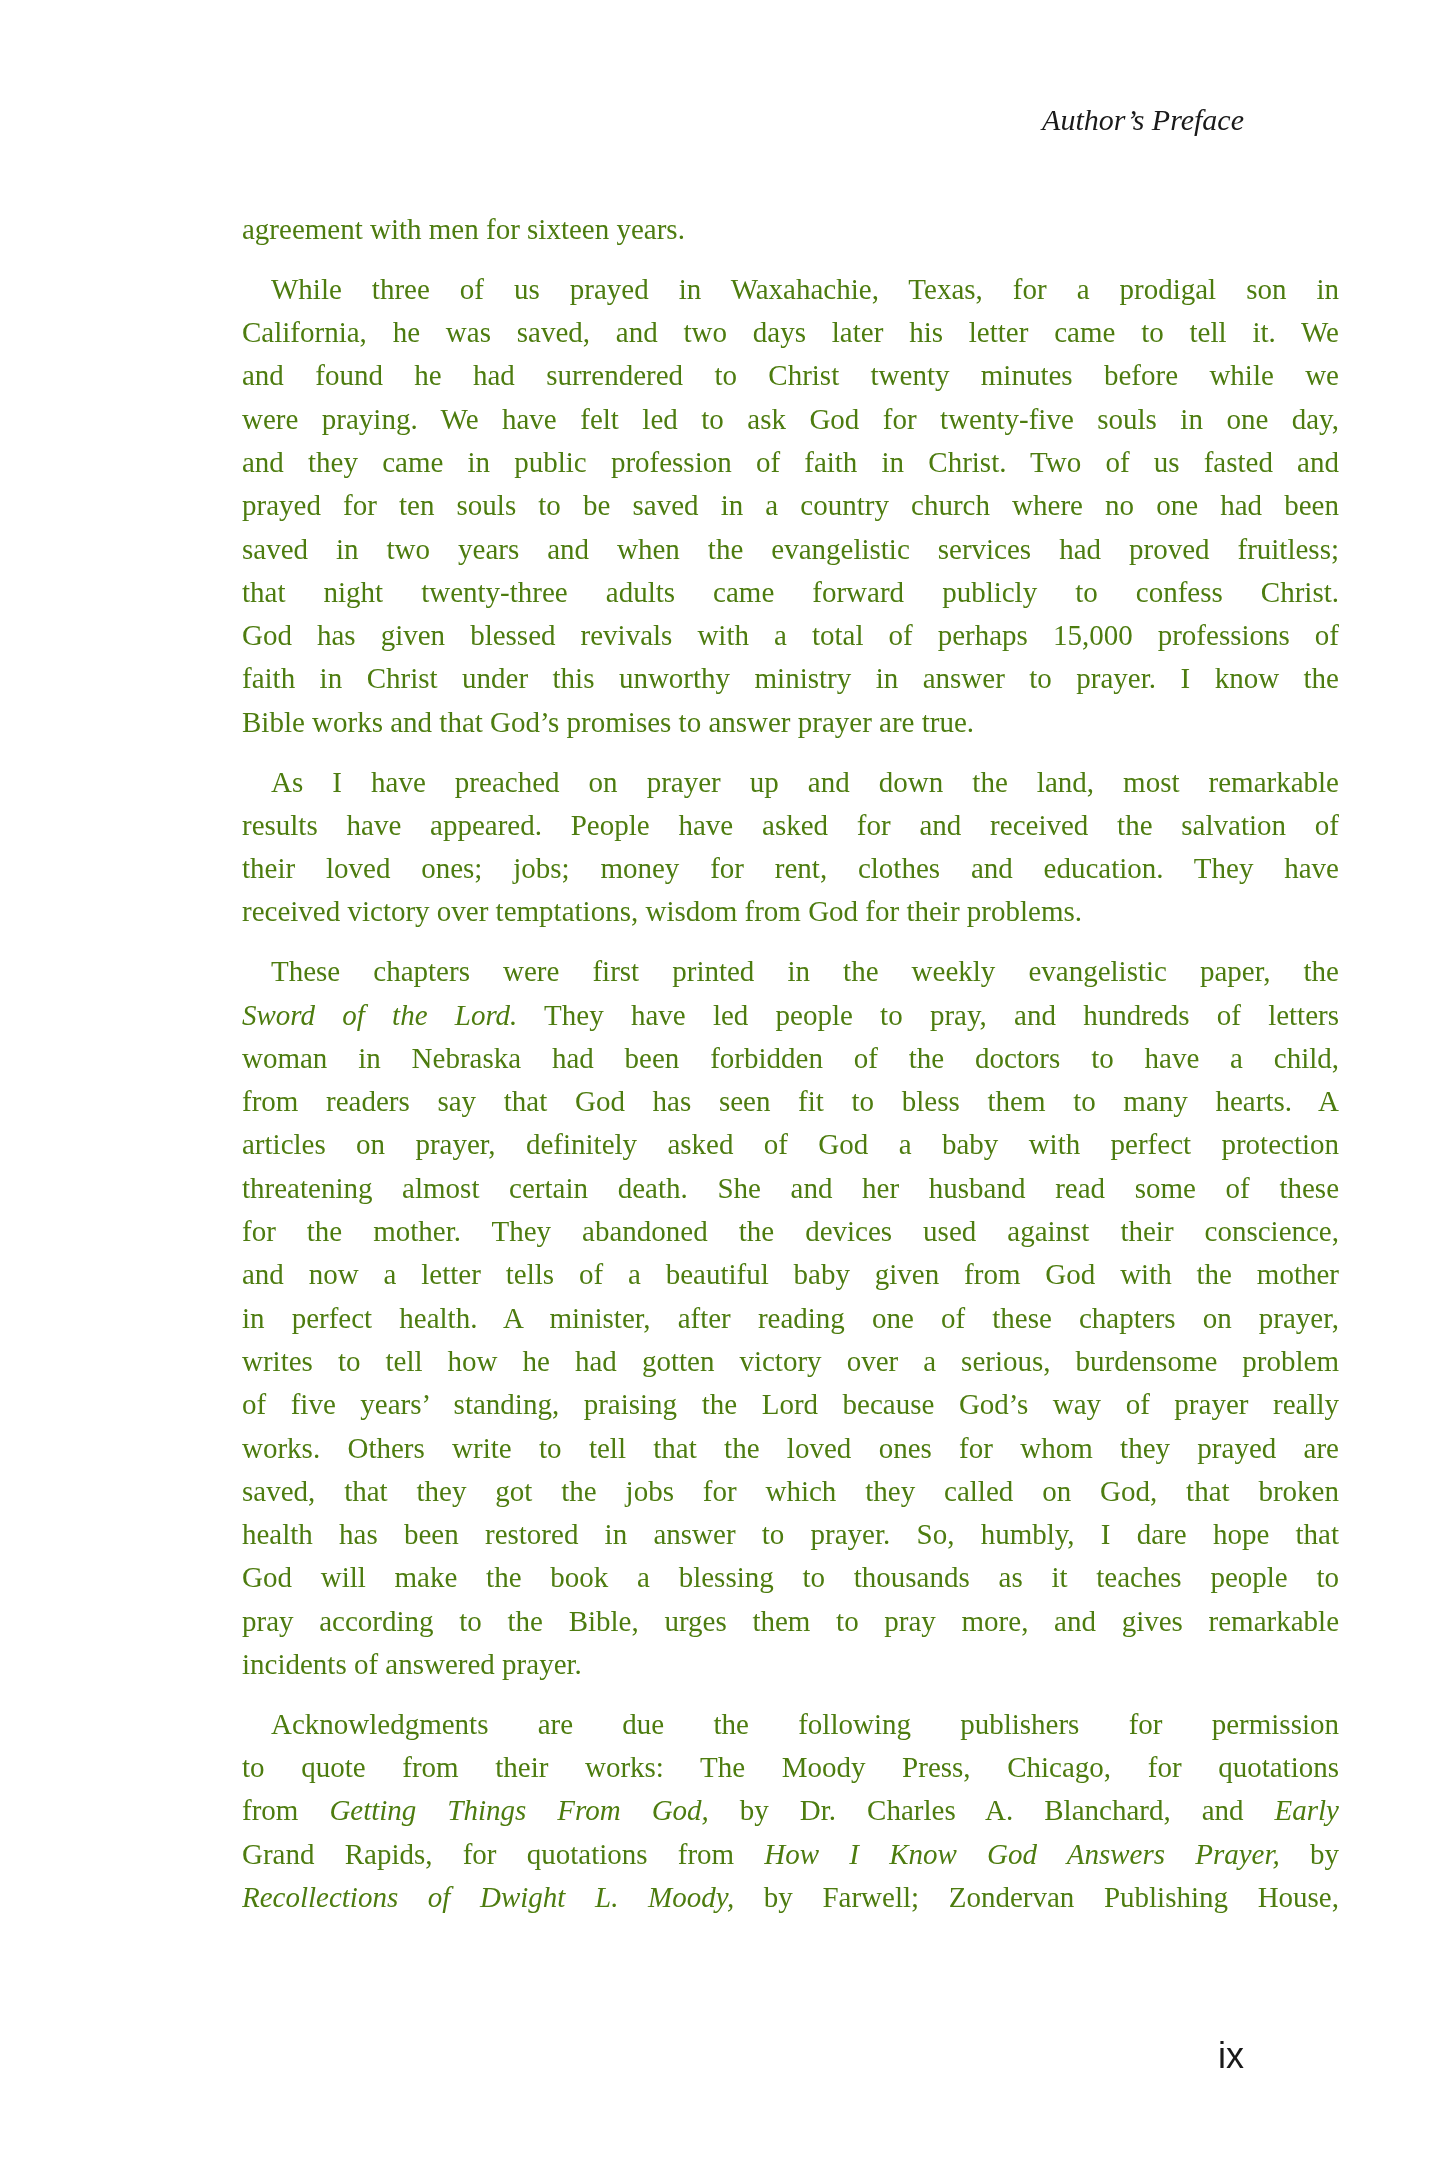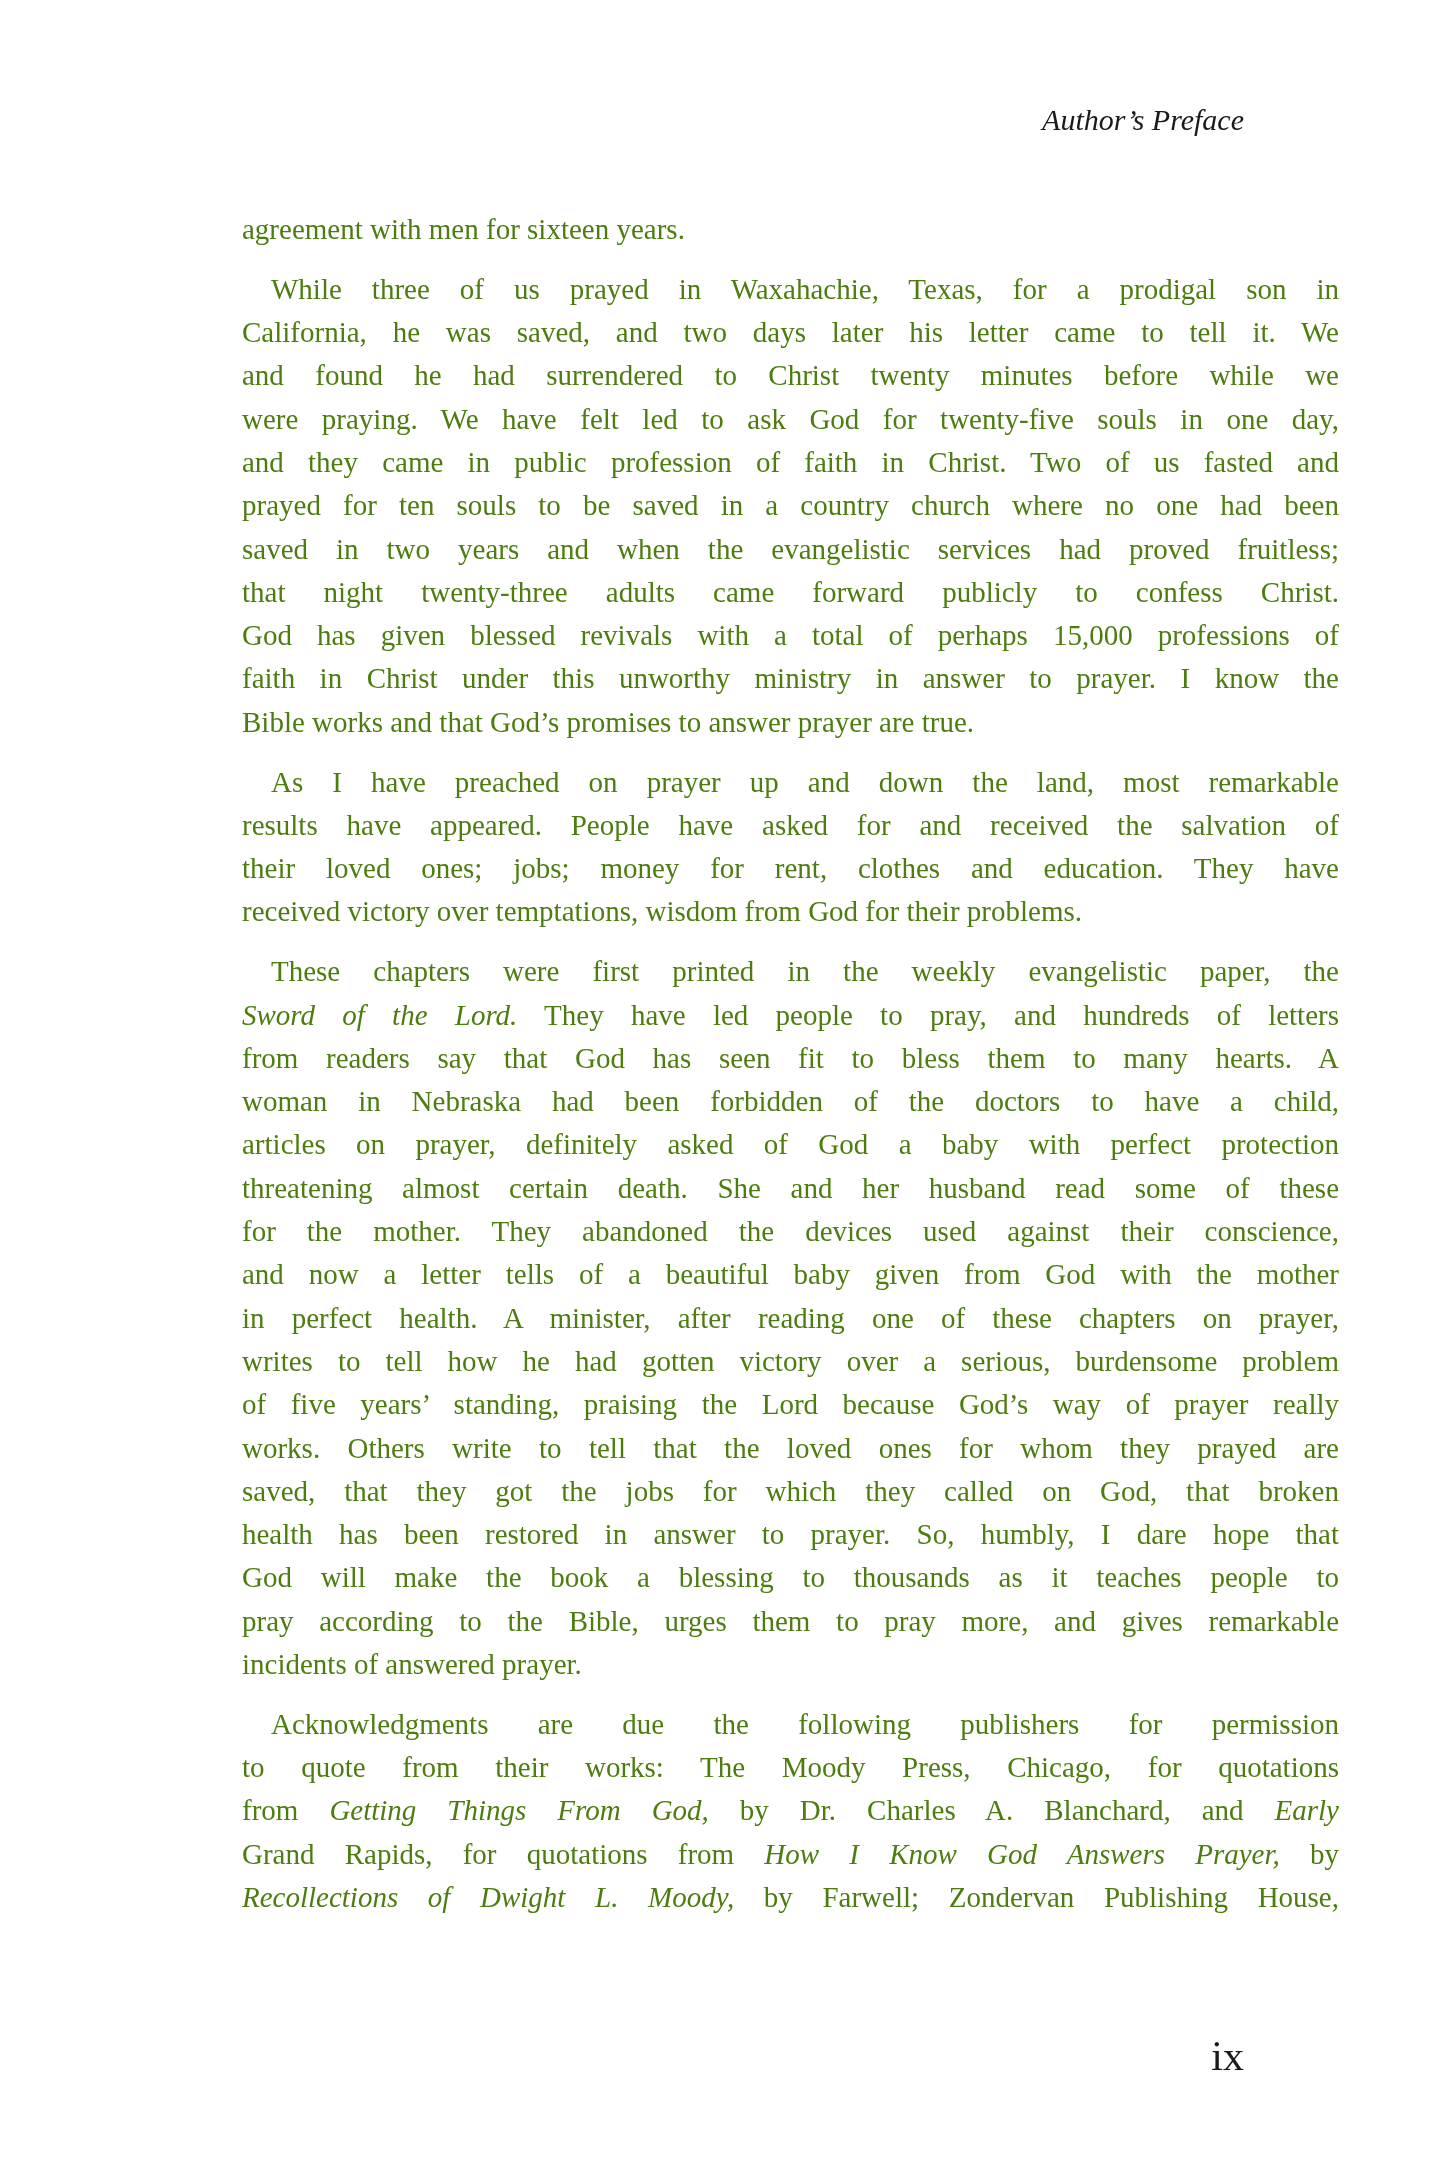--- a/index.html
+++ b/index.html
@@ -18,22 +18,22 @@
   .para { margin: 0 0 16.5px 0; }
   .line {
     display: block; height: 43.3px; line-height: 43.3px; white-space: nowrap;
     text-align: justify; text-align-last: justify; overflow: hidden;
   }
   .line.last { text-align-last: left; }
   .line.indent { padding-left: 29px; }
   .line i { font-style: italic; }
   .folio {
     position: absolute; right: 121px; top: 2036px;
-    font-family: Liberation Serif, serif;
-    font-size: 42px; line-height: 40px; color: #1a1a1a;
+    font-family: Liberation Sans, sans-serif;
+    font-size: 36px; line-height: 40px; color: #1a1a1a;
   }
 </style>
 </head>
 <body>
 
 <div class="page">
   <div class="running-head">Author’s Preface</div>
 
   <div class="body-text" id="body-text">
       <div class="para">
@@ -54,22 +54,22 @@
       </div>
       <div class="para">
         <span class="line indent">As I have preached on prayer up and down the land, most remarkable</span>
         <span class="line">results have appeared. People have asked for and received the salvation of</span>
         <span class="line">their loved ones; jobs; money for rent, clothes and education. They have</span>
         <span class="line last">received victory over temptations, wisdom from God for their problems.</span>
       </div>
       <div class="para">
         <span class="line indent">These chapters were first printed in the weekly evangelistic paper, the</span>
         <span class="line"><i>Sword of the Lord.</i> They have led people to pray, and hundreds of letters</span>
+        <span class="line">woman in Nebraska had been forbidden of the doctors to have a child,</span>
         <span class="line">from readers say that God has seen fit to bless them to many hearts. A</span>
-        <span class="line">woman in Nebraska had been forbidden of the doctors to have a child,</span>
         <span class="line">articles on prayer, definitely asked of God a baby with perfect protection</span>
         <span class="line">threatening almost certain death. She and her husband read some of these</span>
         <span class="line">for the mother. They abandoned the devices used against their conscience,</span>
         <span class="line">and now a letter tells of a beautiful baby given from God with the mother</span>
         <span class="line">in perfect health. A minister, after reading one of these chapters on prayer,</span>
         <span class="line">writes to tell how he had gotten victory over a serious, burdensome problem</span>
         <span class="line">of five years’ standing, praising the Lord because God’s way of prayer really</span>
         <span class="line">works. Others write to tell that the loved ones for whom they prayed are</span>
         <span class="line">saved, that they got the jobs for which they called on God, that broken</span>
         <span class="line">health has been restored in answer to prayer. So, humbly, I dare hope that</span>

